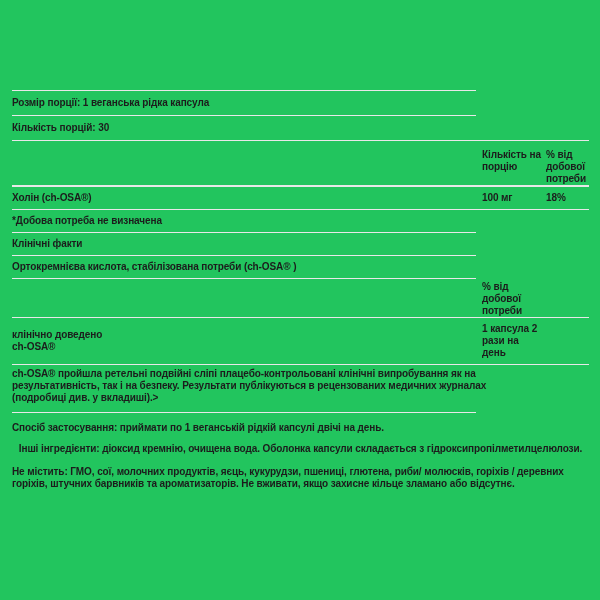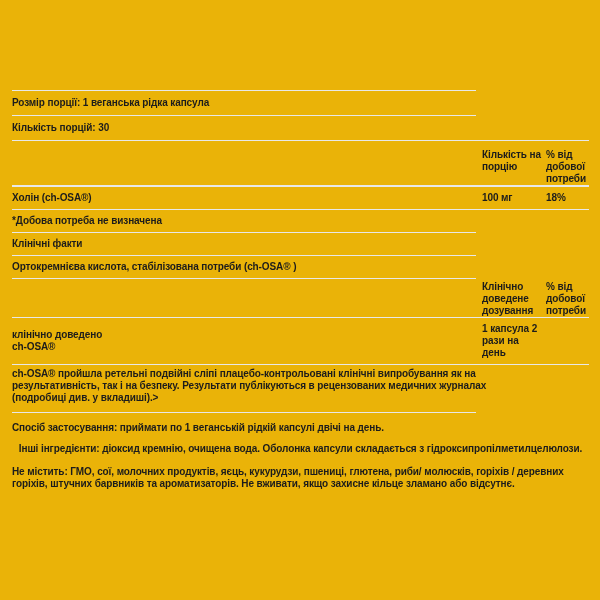--- a/index.html
+++ b/index.html
@@ -1,20 +1,20 @@
 <!DOCTYPE html>
 <html><head>
 <meta charset="utf-8">
 <style>
   * { margin:0; padding:0; box-sizing:border-box; }
   html,body { background:#ffffff; }
   .sheet {
     position:relative;
     width:600px; height:600px;
-    background:#eab308;
+    background:#22c55e;
     font-family:"Liberation Sans", sans-serif;
     font-weight:700;
     font-size:10px;
     line-height:12px;
     letter-spacing:-0.1px;
     color:#1c1c1c;
     overflow:hidden;
   }
   .content { position:absolute; top:90px; left:12px; width:577px; }
 
@@ -83,21 +83,20 @@
     </div>
     <div class="divider narrow"></div>
 
     <div class="note-row">
       <span>Ортокремнієва кислота, стабілізована потреби (ch-OSA® )</span>
     </div>
     <div class="divider narrow"></div>
 
     <div class="grid header2">
       <div class="cell"></div>
-      <div class="cell">Клінічно доведене дозування</div>
       <div class="cell">% від добової потреби</div>
     </div>
     <div class="divider full"></div>
 
     <div class="grid dosage-row">
       <div class="cell">
         <div>клінічно доведено</div>
         <div>ch-OSA®</div>
       </div>
       <div class="cell">1 капсула 2 рази на день</div>

